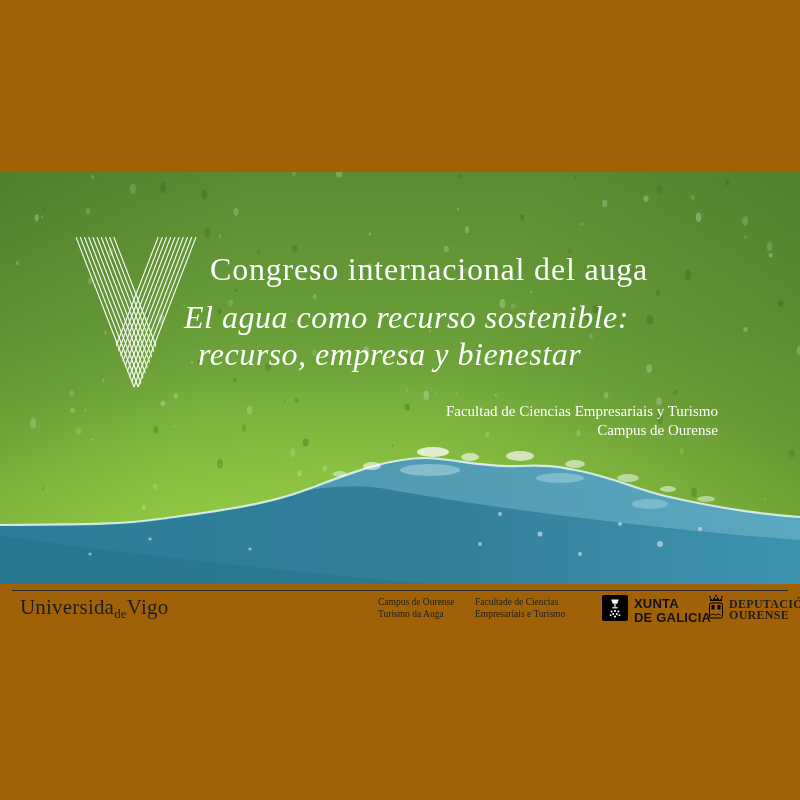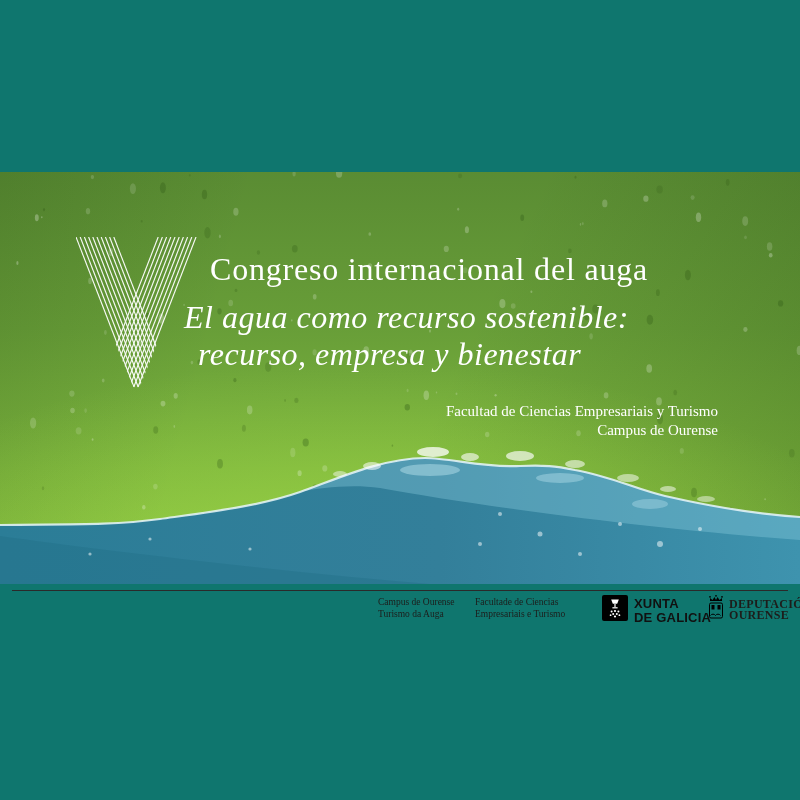--- a/index.html
+++ b/index.html
@@ -1,17 +1,17 @@
 <!DOCTYPE html>
 <html style="--green-top: #5a8c33; --green-bottom: #8cc643; --water-left: #2b7d97; --water-right: #3e93ae; --text: #ffffff;"><head>
 <meta charset="utf-8">
 <style>
   html,body{margin:0;padding:0;background:#fff;}
   .poster{
-    position:relative;width:800px;height:800px;background:#0f766e;overflow:hidden;
+    position:relative;width:800px;height:800px;background:#a16207;overflow:hidden;
     font-family:"Liberation Serif","DejaVu Serif",serif;
   }
   
   .banner{
     position:absolute;left:0;top:172px;width:800px;height:412px;overflow:hidden;
     background:
       radial-gradient(120% 95% at 45% 98%, rgba(170,225,70,0.50) 0%, rgba(170,225,70,0) 55%),
       linear-gradient(115deg, rgba(0,0,0,0) 55%, rgba(18,48,8,0.22) 100%),
       linear-gradient(285deg, rgba(0,0,0,0) 72%, rgba(18,48,8,0.14) 100%),
       linear-gradient(180deg, var(--green-top,#5a8c33) 0%, #689e38 38%, #7db63e 72%, var(--green-bottom,#8cc643) 100%);
@@ -293,20 +293,23 @@
     <div class="indent">recurso, empresa y bienestar</div>
   </div>
 
   <div class="details">
     <div>Facultad de Ciencias Empresariais y Turismo</div>
     <div>Campus de Ourense</div>
   </div>
 
   <div class="footer-rule"></div>
 
+  <div class="uvigo">
+    <span>Universida</span><span class="particle">de</span><span>Vigo</span>
+  </div>
 
   <div class="foot-col col-campus">
     <div>Campus de Ourense</div>
     <div>Turismo da Auga</div>
   </div>
 
   <div class="foot-col col-faculty">
     <div>Facultade de Ciencias</div>
     <div>Empresariais e Turismo</div>
   </div>

